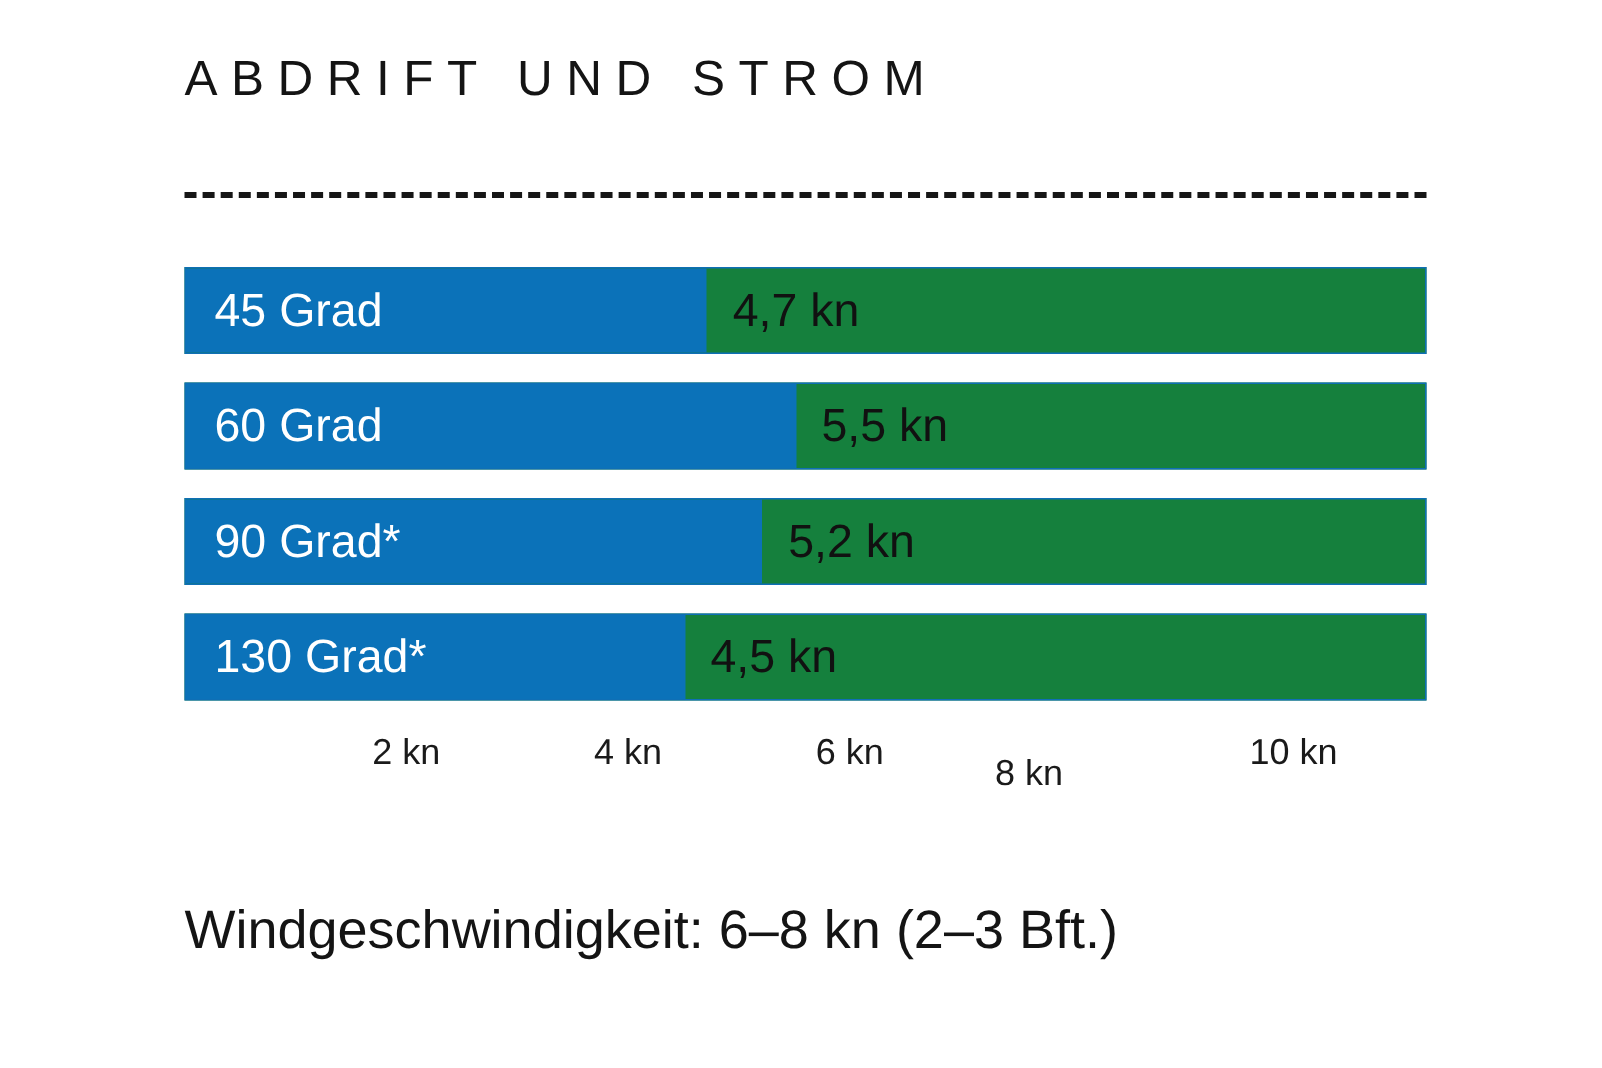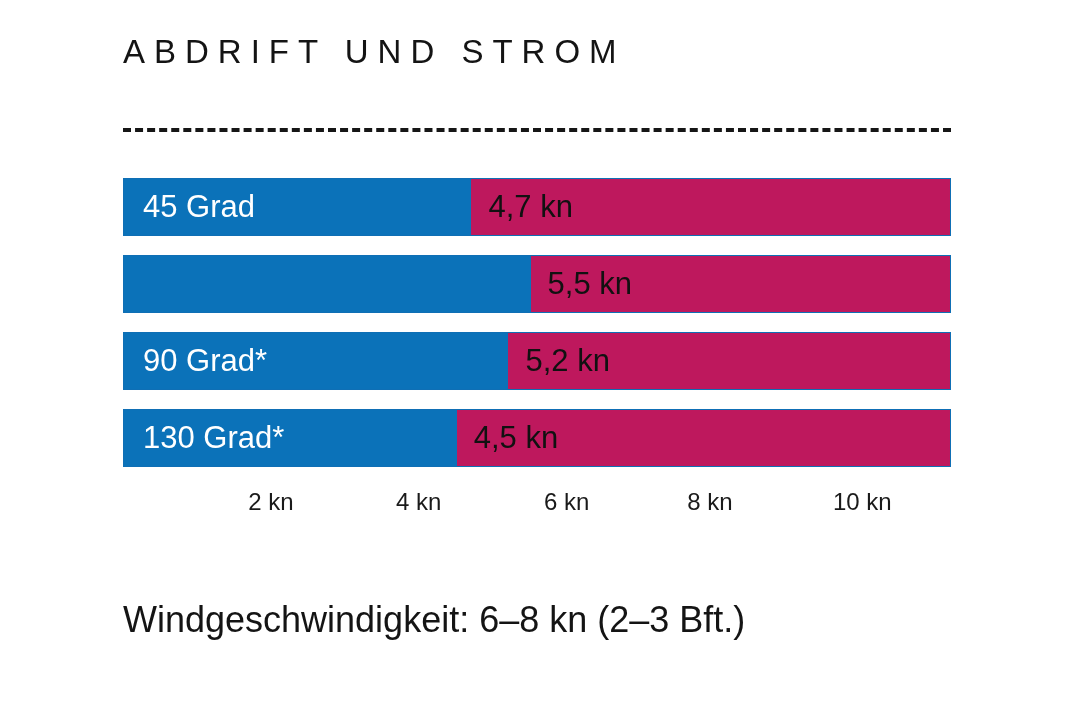--- a/index.html
+++ b/index.html
@@ -44,21 +44,21 @@
     left: 123px;
     top: 178px;
     width: 828px;
   }
   .bar-row {
     position: relative;
     height: 58px;
     margin-bottom: 19px;
     border: 1.5px solid #0f6fb5;
     box-sizing: border-box;
-    background: #be185d;
+    background: #15803d;
   }
   .bar-fill {
     position: absolute;
     left: 0;
     top: 0;
     bottom: 0;
     background: #0b72b9;
   }
   .bar-label {
     position: absolute;
@@ -119,20 +119,21 @@
   <div class="bars">
 
     <div class="bar-row">
       <div class="bar-fill" style="width: 347.464px;"></div>
       <div class="bar-label">45 Grad</div>
       <div class="bar-value" style="left: 364.464px;">4,7 kn</div>
     </div>
 
     <div class="bar-row">
       <div class="bar-fill" style="width: 406.607px;"></div>
+      <div class="bar-label">60 Grad</div>
       <div class="bar-value" style="left: 423.607px;">5,5 kn</div>
     </div>
 
     <div class="bar-row">
       <div class="bar-fill" style="width: 384.429px;"></div>
       <div class="bar-label">90 Grad*</div>
       <div class="bar-value" style="left: 401.429px;">5,2 kn</div>
     </div>
 
     <div class="bar-row">
@@ -140,21 +141,21 @@
       <div class="bar-label">130 Grad*</div>
       <div class="bar-value" style="left: 349.679px; text-align: right;">4,5 kn</div>
     </div>
 
   </div>
 
   <div class="axis">
     <div class="axis-tick" style="left: 147.857px;">2 kn</div>
     <div class="axis-tick" style="left: 295.714px;">4 kn</div>
     <div class="axis-tick" style="left: 443.571px; text-align: center;">6 kn</div>
-    <div class="axis-tick" style="left: 587px;">8 kn</div>
+    <div class="axis-tick" style="left: 563px; margin-top: 14px;">8 kn</div>
     <div class="axis-tick" style="left: 739.286px;">10 kn</div>
   </div>
 
   <div class="footnotes">
     <div class="footnote">Windgeschwindigkeit: 6–8 kn (2–3 Bft.)</div>
   </div>
 
 </div>
 
 </body></html>

